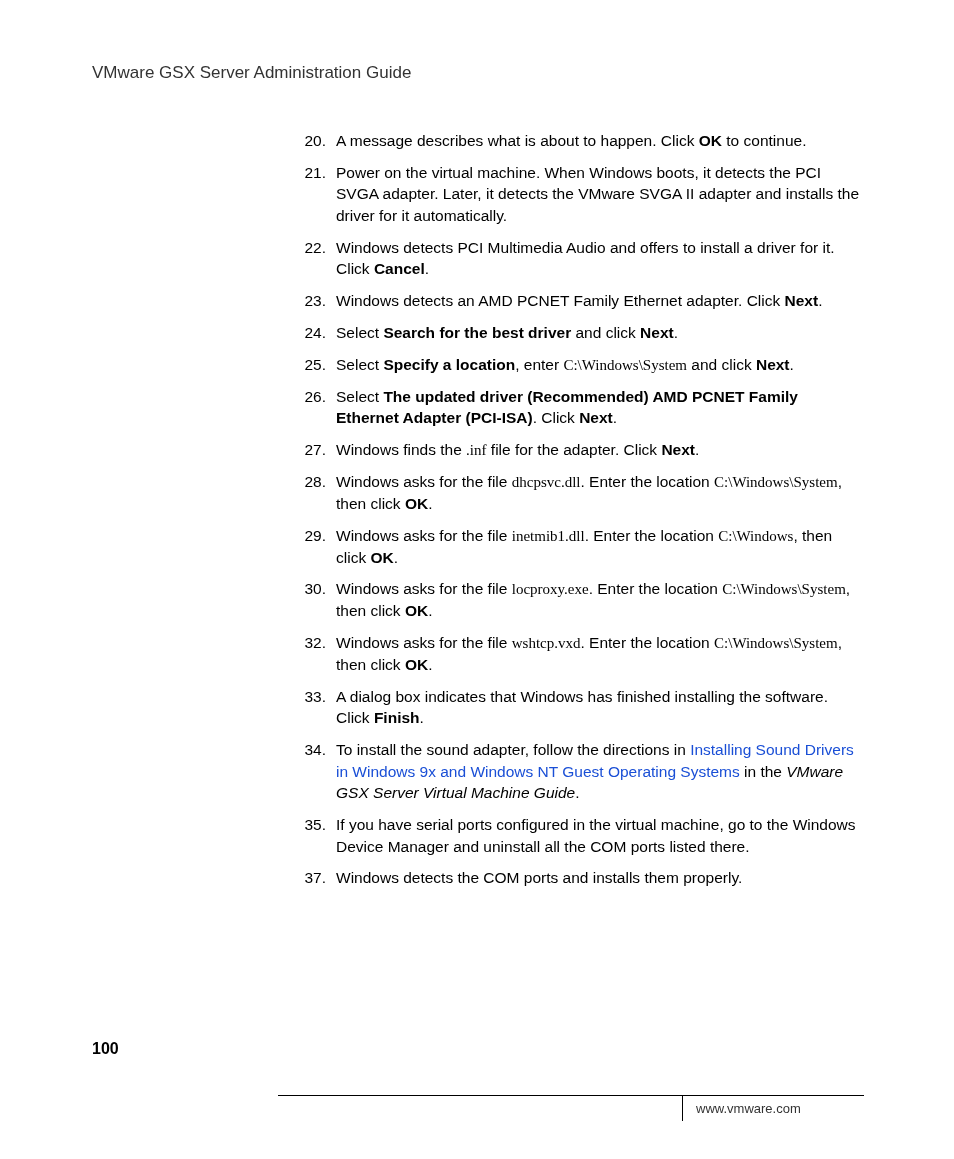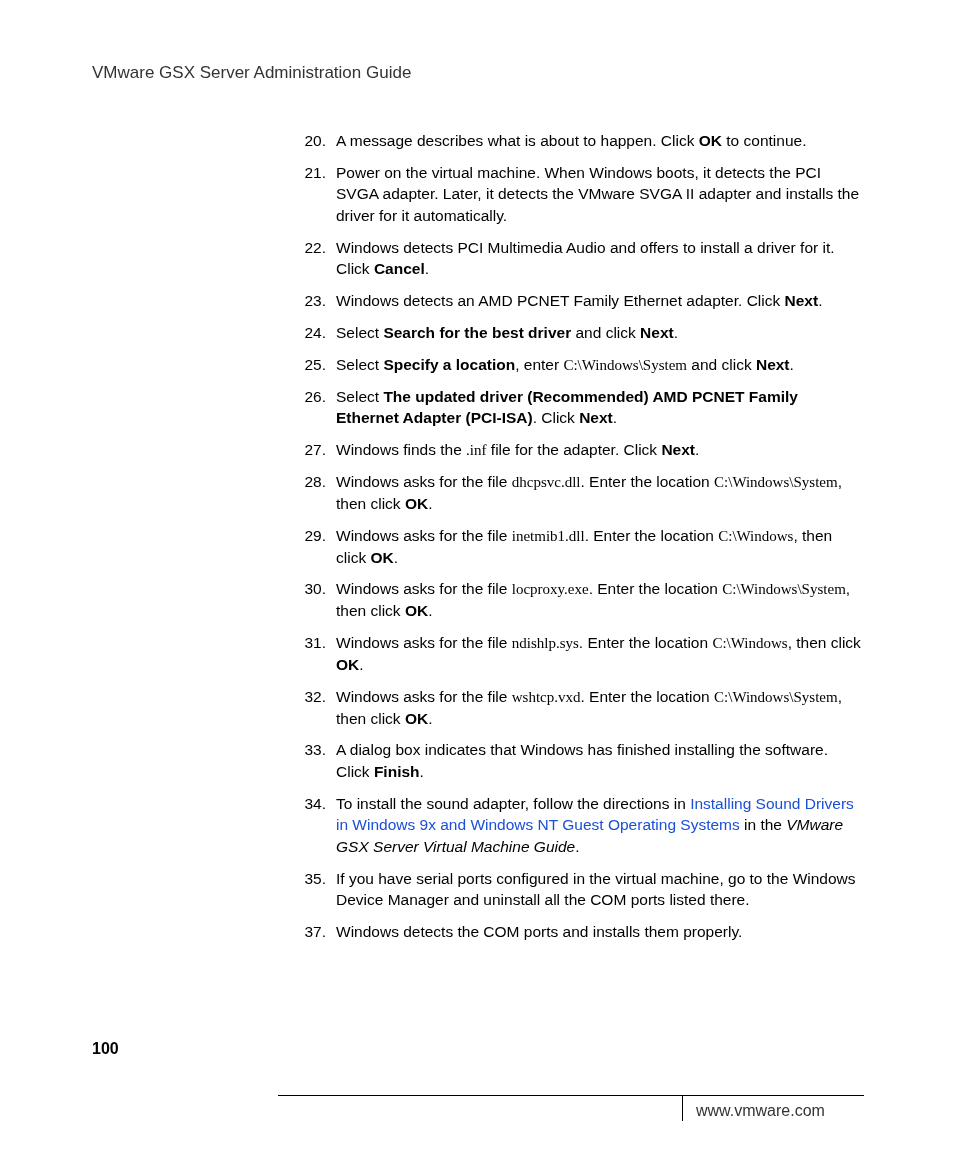--- a/index.html
+++ b/index.html
@@ -68,21 +68,21 @@
     position: absolute;
     left: 92px;
     top: 1038px;
     font-weight: 700;
     font-size: 16px;
   }
   .footer-url {
     position: absolute;
     left: 696px;
     top: 1100px;
-    font-size: 16px;
+    font-size: 13px;
     color: #333;
   }
 </style>
 </head>
 <body>
 
 <div class="header">VMware GSX Server Administration Guide</div>
 
 <div class="content">
   <ol class="steps">
@@ -135,24 +135,20 @@
     <li>
       <span class="num">29.</span>
       <span>Windows asks for the file </span><span class="mono">inetmib1.dll</span><span>. Enter the location </span><span class="mono">C:\Windows</span><span>, then click </span><span class="bold">OK</span><span>.</span>
     </li>
 
     <li>
       <span class="num">30.</span>
       <span>Windows asks for the file </span><span class="mono">locproxy.exe</span><span>. Enter the location </span><span class="mono">C:\Windows\System</span><span>, then click </span><span class="bold">OK</span><span>.</span>
     </li>
 
-    <li>
-      <span class="num">31.</span>
-      <span>Windows asks for the file </span><span class="mono">ndishlp.sys</span><span>. Enter the location </span><span class="mono">C:\Windows</span><span>, then click </span><span class="bold">OK</span><span>.</span>
-    </li>
 
     <li>
       <span class="num">32.</span>
       <span>Windows asks for the file </span><span class="mono">wshtcp.vxd</span><span>. Enter the location </span><span class="mono">C:\Windows\System</span><span>, then click </span><span class="bold">OK</span><span>.</span>
     </li>
 
     <li>
       <span class="num">33.</span>
       <span>A dialog box indicates that Windows has finished installing the software. Click </span><span class="bold">Finish</span><span>.</span>
     </li>

